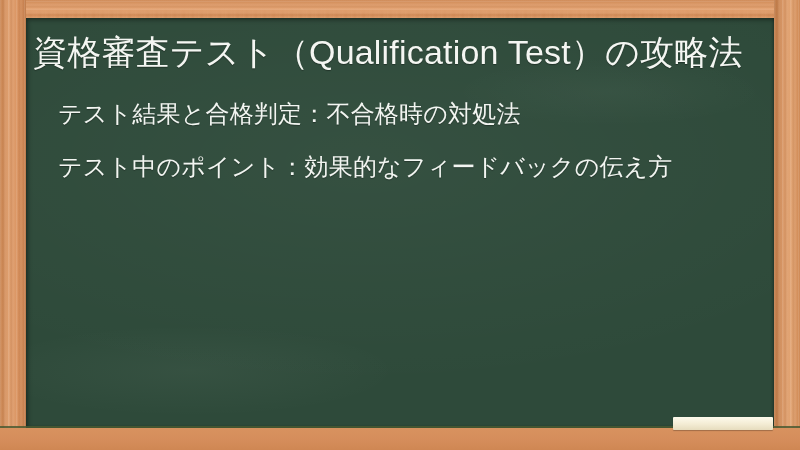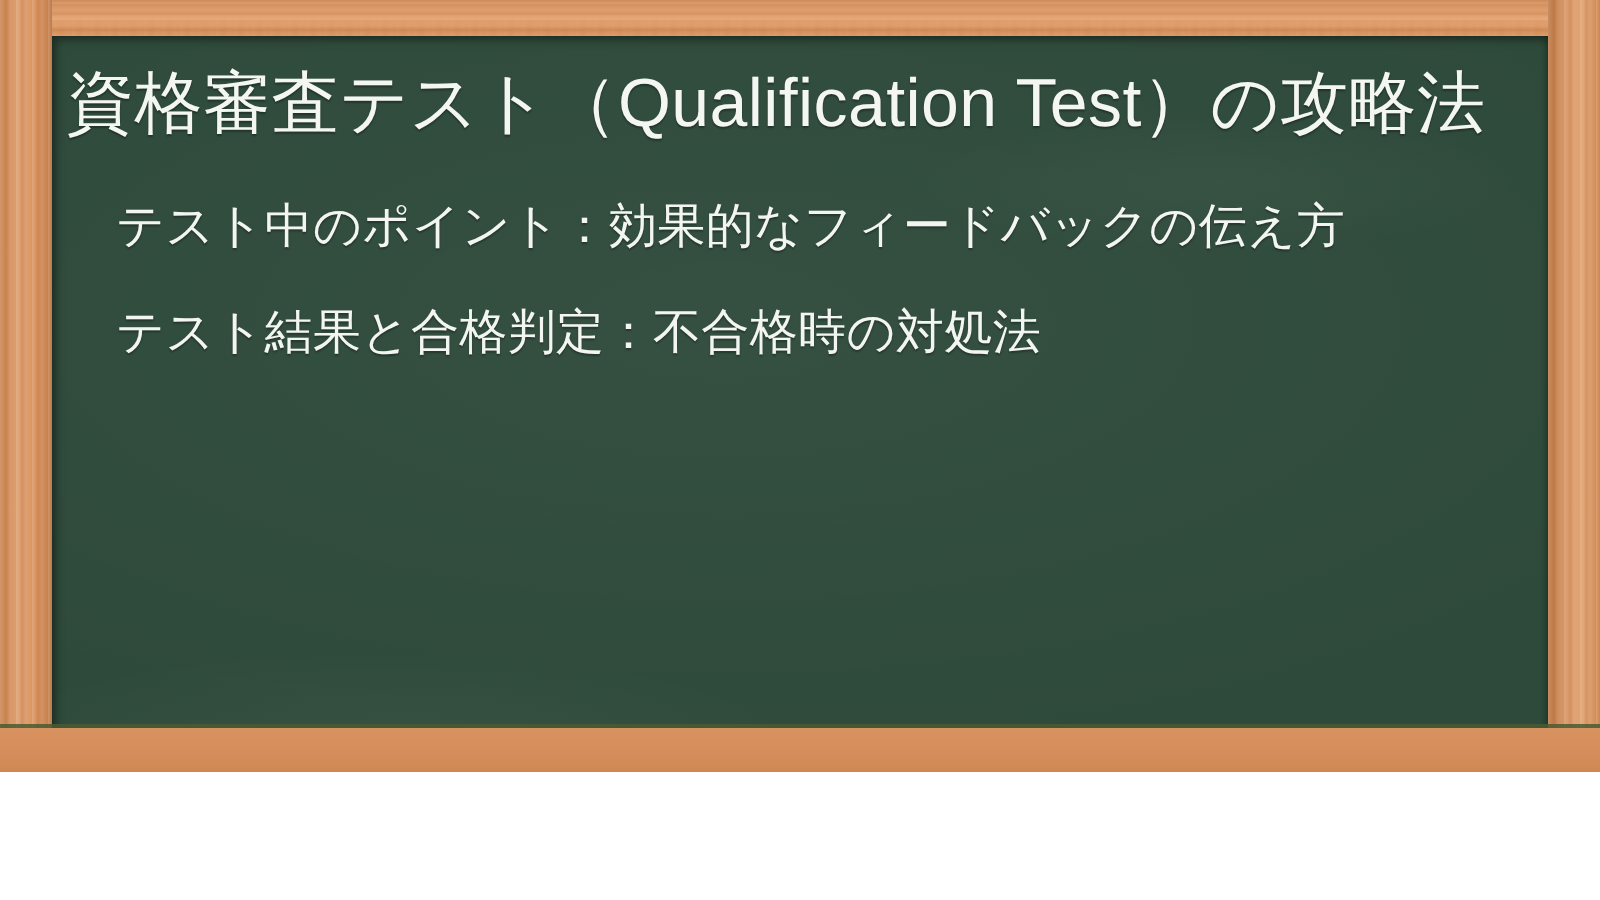--- a/index.html
+++ b/index.html
@@ -11,21 +11,21 @@
     width: 800px;
     height: 450px;
     overflow: hidden;
     font-family: "Liberation Sans", "DejaVu Sans", sans-serif;
   }
 
   
   .board-frame {
     position: relative;
     width: 800px;
-    height: 386px;
+    height: 450px;
     box-sizing: border-box;
     background:
       repeating-linear-gradient(90deg,
         rgba(255,255,255,0.11) 0px,
         rgba(255,255,255,0.00) 2px,
         rgba(120,60,20,0.10) 4px,
         rgba(255,255,255,0.05) 6px,
         rgba(255,255,255,0.00) 9px),
       linear-gradient(180deg, #d99360 0%, #dc9767 40%, #d58d5c 100%);
     overflow: hidden;
@@ -173,22 +173,22 @@
   <div class="rail-left"></div>
   <div class="rail-right"></div>
 
   <div class="chalkboard">
     <div class="chalk-dust"></div>
 
     <div class="board-inner">
       <h1 class="slide-title">資格審査テスト（Qualification Test）の攻略法</h1>
 
       <ul class="toc-list">
+        <li class="toc-item">テスト結果と合格判定：不合格時の対処法</li>
         <li class="toc-item">テスト中のポイント：効果的なフィードバックの伝え方</li>
-        <li class="toc-item">テスト結果と合格判定：不合格時の対処法</li>
       </ul>
     </div>
   </div>
 
   <div class="ledge-lip"></div>
   <div class="chalk-ledge"></div>
   <div class="chalk-stick"></div>
 
 </div>
 

